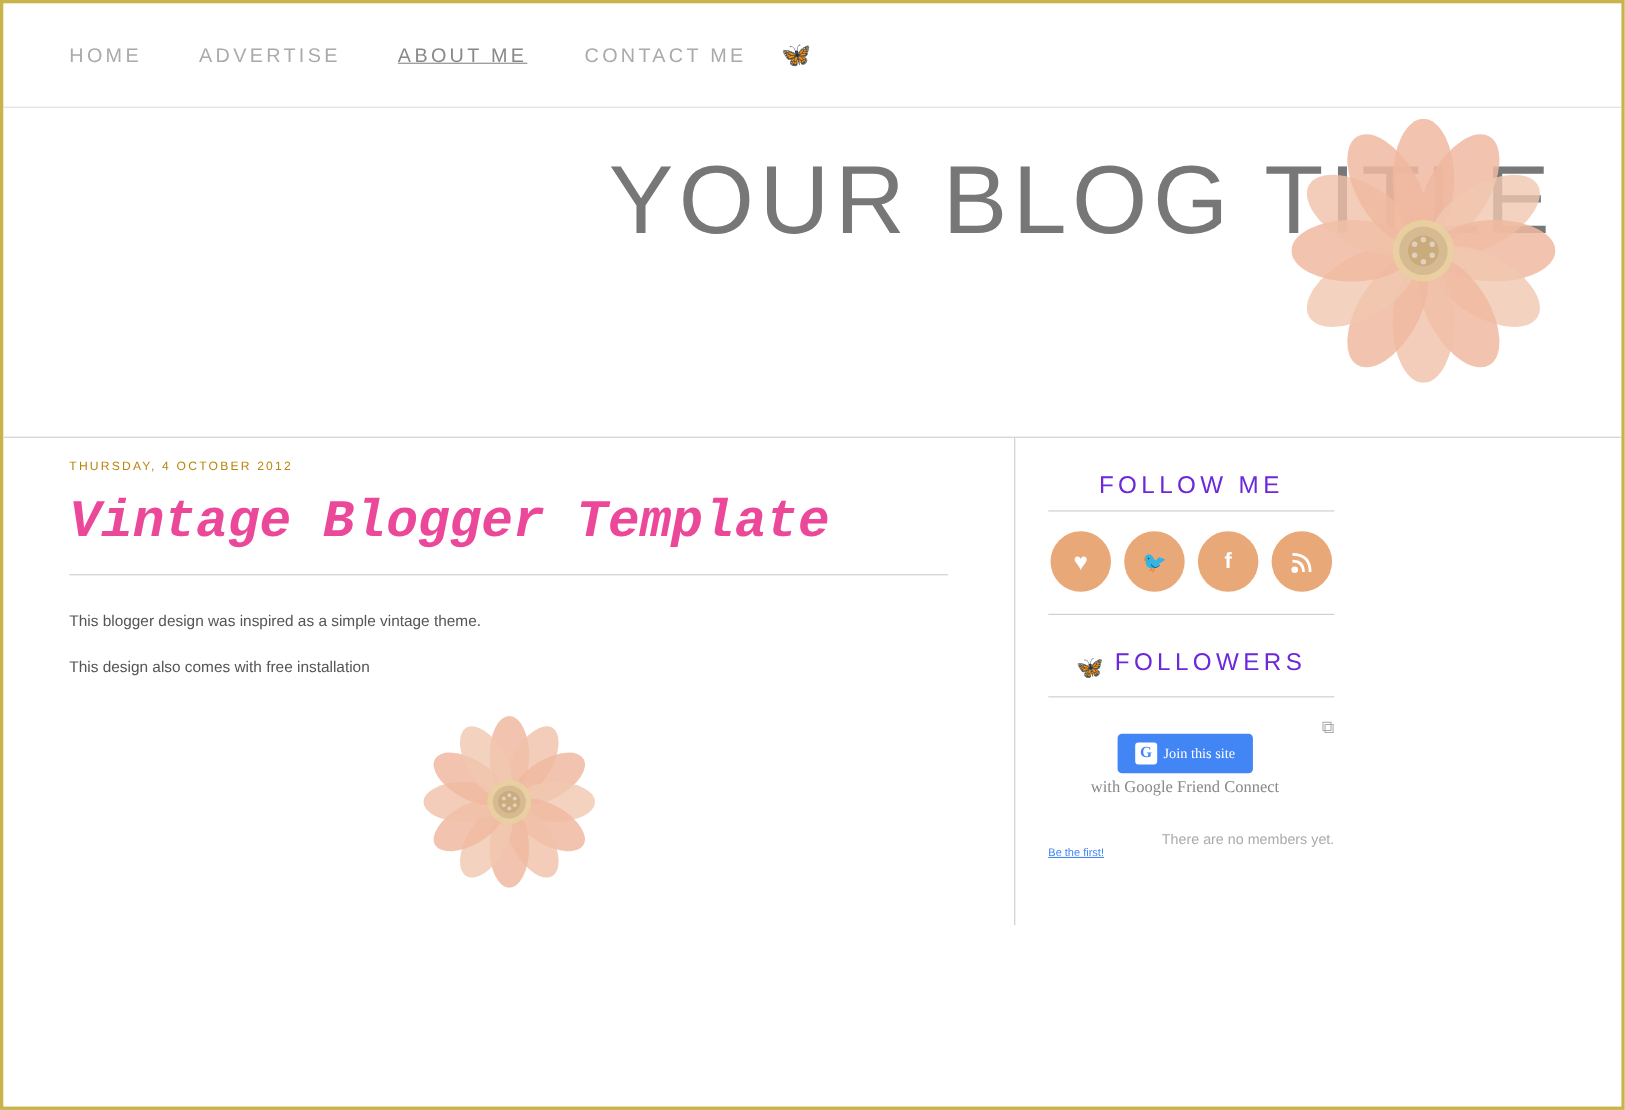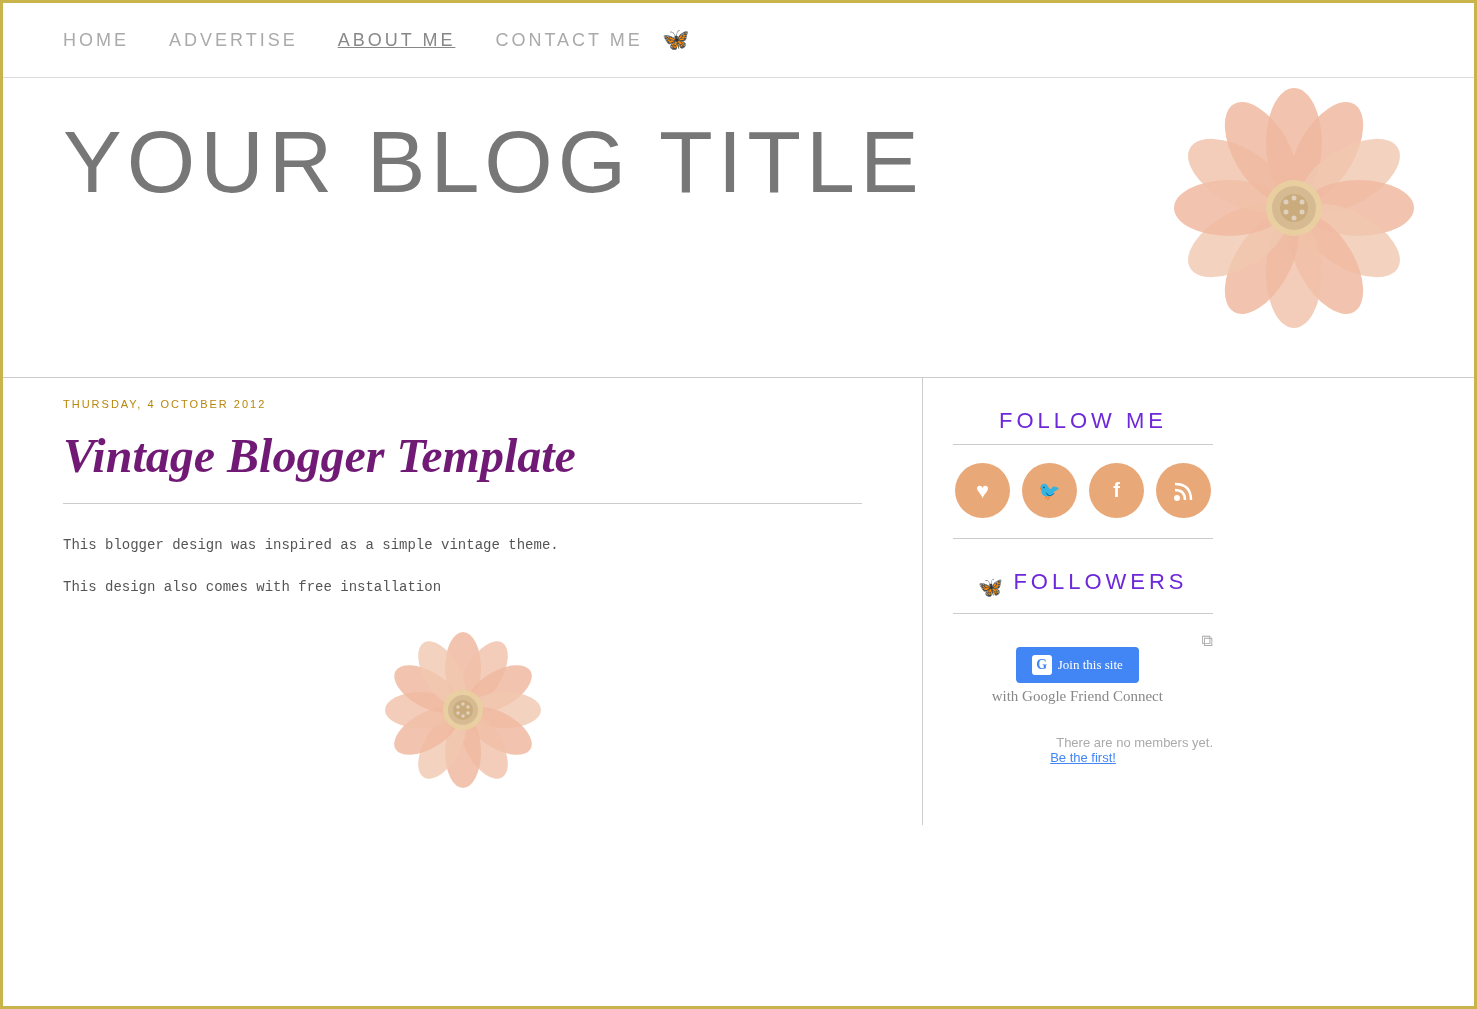--- a/index.html
+++ b/index.html
@@ -10,22 +10,22 @@
       border: 3px solid #c8b44a;
       min-height: 1009px;
       width: 1477px;
       overflow-x: hidden;
     }
 
     
     nav {
       display: flex;
       align-items: center;
-      padding: 24px 60px;
-      gap: 40px;
+      padding: 34px 60px;
+      gap: 52px;
       border-bottom: 1px solid #ddd;
     }
     nav a {
       font-family: Arial, sans-serif;
       font-size: 18px;
       letter-spacing: 3px;
       color: #aaa;
       text-decoration: none;
       text-transform: uppercase;
       font-weight: 300;
@@ -49,20 +49,21 @@
     }
     .blog-title {
       font-family: Arial, Helvetica, sans-serif;
       font-size: 88px;
       font-weight: 300;
       color: #777;
       letter-spacing: 5px;
       text-transform: uppercase;
       margin-top: 20px;
       line-height: 1;
+      text-align: right;
     }
     .flower-header {
       position: absolute;
       right: 60px;
       top: 10px;
       width: 240px;
       height: 240px;
     }
 
     
@@ -81,33 +82,33 @@
     }
     .post-date {
       font-family: Arial, sans-serif;
       font-size: 11px;
       letter-spacing: 2px;
       color: #b8860b;
       text-transform: uppercase;
       margin-bottom: 18px;
     }
     .post-title {
-      font-family: Liberation Serif, serif;
+      font-family: Liberation Mono, monospace;
       font-size: 48px;
-      color: #701a75;
+      color: #ec4899;
       margin-bottom: 20px;
       font-style: italic;
     }
     .post-divider {
       border: none;
       border-top: 1px solid #ccc;
       margin-bottom: 30px;
     }
     .post-body p {
-      font-family: Liberation Mono, monospace;
+      font-family: Liberation Sans, sans-serif;
       font-size: 14px;
       color: #555;
       line-height: 1.7;
       margin-bottom: 18px;
     }
 
     .flower-post {
       margin-top: 30px;
       display: flex;
       justify-content: center;
@@ -218,23 +219,23 @@
 
     .no-members-text {
       font-family: Liberation Sans, sans-serif;
       font-size: 13px;
       color: #aaa;
       text-align: right;
       margin-top: 20px;
     }
     .be-first-link {
       font-family: Arial, sans-serif;
-      font-size: 13px;
+      font-size: 10px;
       color: #4285f4;
-      text-align: center;
+      text-align: left;
       display: block;
       text-decoration: underline;
       cursor: pointer;
     }
 
     
     .flower-svg {
       display: block;
     }
   </style>

